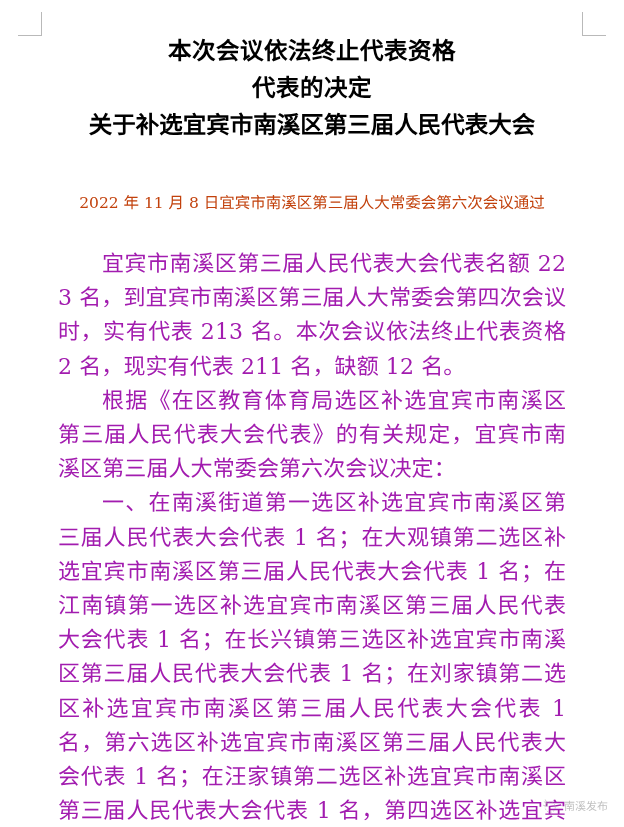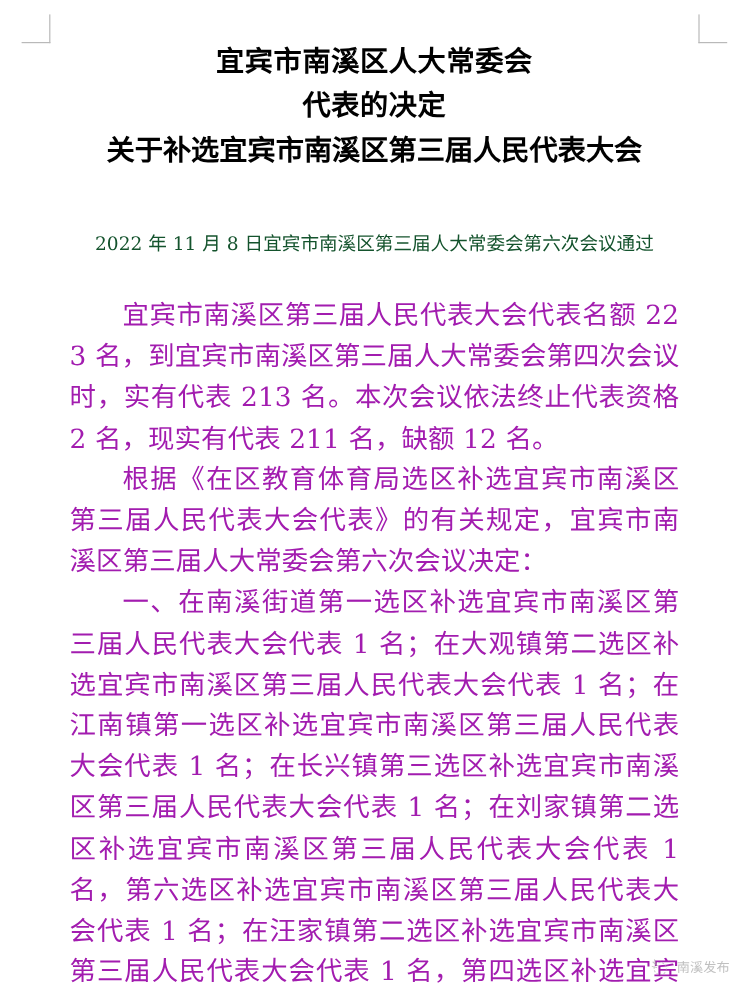--- a/index.html
+++ b/index.html
@@ -75,21 +75,21 @@
   .doc-title .title-line-wide {
     letter-spacing: 0px;
   }
 
   .doc-date {
     margin: 0;
     padding-top: 47px;
     text-align: center;
     font-size: 15.5px;
     line-height: 24px;
-    color: #14532d;
+    color: #c2410c;
     white-space: nowrap;
   }
 
   .body-block {
     padding-top: 32px;
   }
 
   p.para {
     margin: 0;
     font-size: 22px;
@@ -130,21 +130,21 @@
 <body>
 
 <div id="page">
 
   <div class="corner-mark corner-tl"></div>
   <div class="corner-mark corner-tr"></div>
 
   <div id="doc">
 
     <h1 class="doc-title">
-      <span class="title-line">宜宾市南溪区人大常委会</span>
+      <span class="title-line">本次会议依法终止代表资格</span>
       <span class="title-line">代表的决定</span>
       <span class="title-line title-line-wide">关于补选宜宾市南溪区第三届人民代表大会</span>
     </h1>
 
     <p class="doc-date">2022 年 11 月 8 日宜宾市南溪区第三届人大常委会第六次会议通过</p>
 
     <div class="body-block">
       <p class="para">宜宾市南溪区第三届人民代表大会代表名额 223 名，到宜宾市南溪区第三届人大常委会第四次会议时，实有代表 213 名。本次会议依法终止代表资格 2 名，现实有代表 211 名，缺额 12 名。</p>
       <p class="para">根据《在区教育体育局选区补选宜宾市南溪区第三届人民代表大会代表》的有关规定，宜宾市南溪区第三届人大常委会第六次会议决定：</p>
       <p class="para">一、在南溪街道第一选区补选宜宾市南溪区第三届人民代表大会代表 1 名；在大观镇第二选区补选宜宾市南溪区第三届人民代表大会代表 1 名；在江南镇第一选区补选宜宾市南溪区第三届人民代表大会代表 1 名；在长兴镇第三选区补选宜宾市南溪区第三届人民代表大会代表 1 名；在刘家镇第二选区补选宜宾市南溪区第三届人民代表大会代表 1 名，第六选区补选宜宾市南溪区第三届人民代表大会代表 1 名；在汪家镇第二选区补选宜宾市南溪区第三届人民代表大会代表 1 名，第四选区补选宜宾市南溪区第三届人民代表大会代表 1 名；在区教育体育局选区补选宜宾市南溪区第三届人民代表大会代表 1 名。</p>

